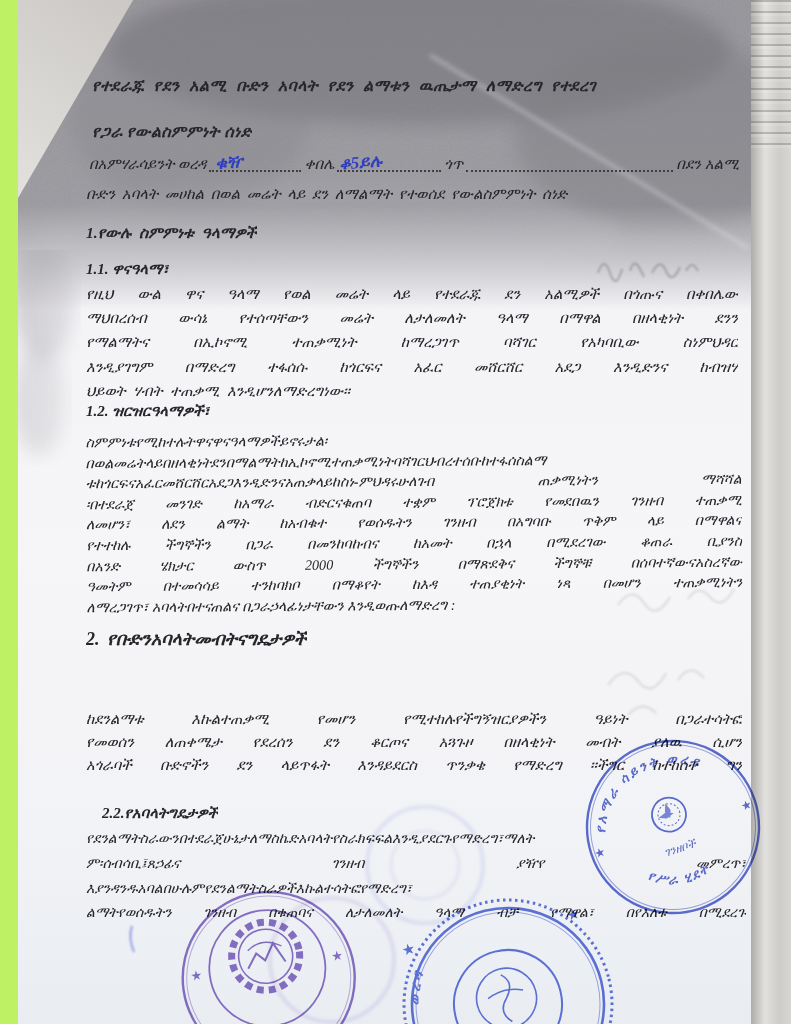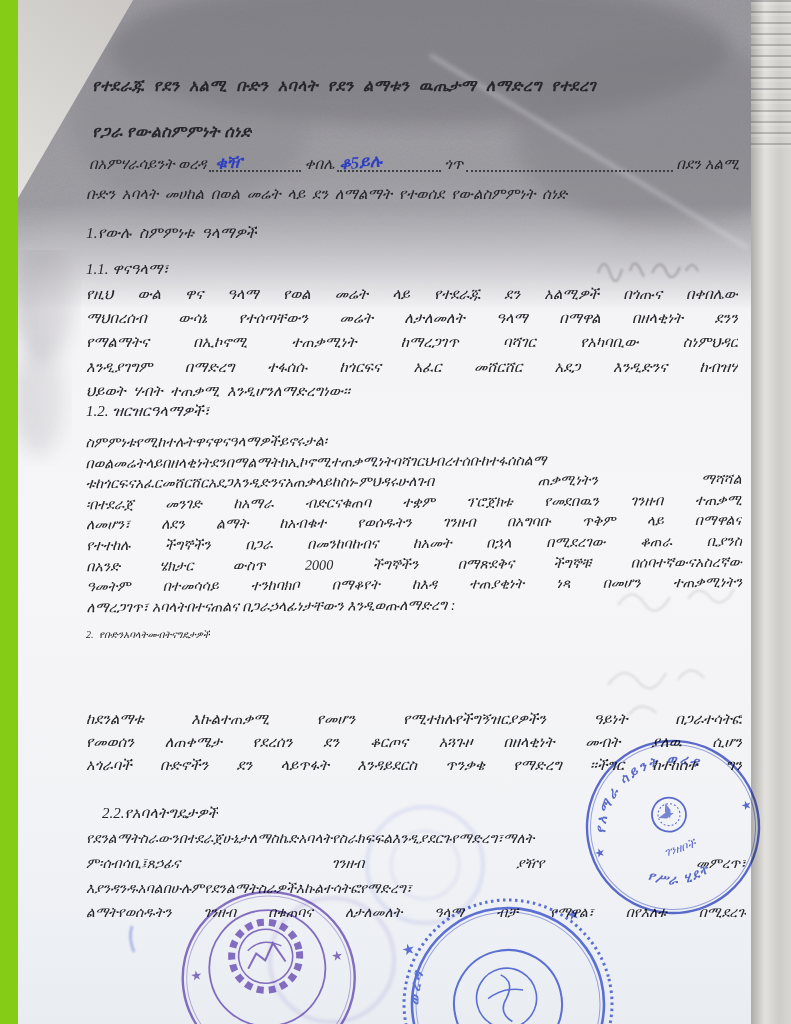--- a/index.html
+++ b/index.html
@@ -1,31 +1,31 @@
 <!DOCTYPE html>
 <html><head>
 <meta charset="utf-8">
 <style>
   html,body{margin:0;padding:0;background:#b9b7b4;}
   #scan{position:relative;width:791px;height:1024px;overflow:hidden;
-        background:#84cc16;font-family:"Liberation Serif","DejaVu Serif",serif;}
+        background:#bef264;font-family:"Liberation Serif","DejaVu Serif",serif;}
   
   #page{position:absolute;left:18px;top:0;width:733px;height:1024px;
         background:linear-gradient(180deg,#ececef 0%,#f4f3f6 32%,#f6f5f7 55%,#f2f3f6 80%,#e9edf2 100%);}
   #corner-fold{position:absolute;left:18px;top:0;width:140px;height:210px;
         background:linear-gradient(215deg,#c9c6c3 0%,#d8d6d3 55%,#e4e2df 100%);
         clip-path:polygon(0 0,115px 0,0 198px);}
   #edge-right{position:absolute;right:0;top:0;width:40px;height:1024px;
         background:linear-gradient(90deg,#aeaca9 0%,#e3e1de 35%,#cfcdca 70%,#d8d6d3 100%);}
   #edge-right .ridges{position:absolute;left:0;top:0;width:100%;height:150px;
         background:repeating-linear-gradient(180deg,rgba(60,60,64,.25) 0 2px,rgba(255,255,255,.12) 2px 5px,transparent 5px 11px);}
   .layer{position:absolute;left:0;top:0;pointer-events:none;}
   
   .txt{position:absolute;color:#26262c;font-style:italic;line-height:1;white-space:nowrap;overflow:hidden;z-index:6;}
-  .b{font-weight:normal;}
+  .b{font-weight:bold;}
   .ln{white-space:nowrap;overflow:hidden;text-align:justify;text-align-last:justify;}
   .ln.last{text-align-last:left;}
   #title1{left:92px;top:78px;width:628px;font-size:16px;font-weight:bold;word-spacing:5px;letter-spacing:.4px;}
   #title2{left:92px;top:124px;font-size:16px;font-weight:bold;letter-spacing:.4px;}
   #intro1{left:86px;top:156px;width:656px;font-size:15px;display:flex;align-items:flex-end;}
   #intro1 .leader{border-bottom:2px dotted #3e3e46;position:relative;height:14px;}
   #intro1 .l1{flex:0 0 92px;}
   #intro1 .l2{flex:0 0 104px;}
   #intro1 .l3{flex:1 1 160px;}
   #intro1 .gap{padding:0 3px;}
@@ -34,21 +34,21 @@
   #hw-kebele{left:6px;}
   #hw-got{left:2px;}
   #intro2{left:86px;top:187px;width:656px;font-size:15px;word-spacing:3px;}
   #h1x{left:86px;top:225px;font-size:15.5px;word-spacing:4px;}
   #h11{left:86px;top:262px;font-size:15px;}
   #p11{left:86px;top:287px;width:652px;font-size:14.8px;}
   #p11 .ln{height:24.2px;word-spacing:4px;}
   #h12{left:86px;top:404px;font-size:15px;}
   #p12{left:86px;top:433px;width:656px;font-size:14.2px;transform:rotate(-.4deg);}
   #p12 .ln{height:20.6px;}
-  #h2x{left:86px;top:630px;font-size:10px;word-spacing:3px;}
+  #h2x{left:86px;top:630px;font-size:18px;word-spacing:3px;}
   #h21{left:86px;top:660px;width:652px;font-size:15px;word-spacing:7px;}
   #h21 .ln{height:24px;}
   #p21{left:86px;top:712px;width:656px;font-size:14.8px;}
   #p21 .ln{height:23px;word-spacing:3px;}
   #h22{left:86px;top:806px;font-size:15px;margin-left:16px;}
   #p22{left:86px;top:826px;width:660px;font-size:14px;}
   #p22 .ln{height:18.8px;margin-top:6px;}
   
   .stamp{position:absolute;mix-blend-mode:multiply;z-index:8;}
   .ghost{position:absolute;z-index:5;filter:blur(1.5px);}

